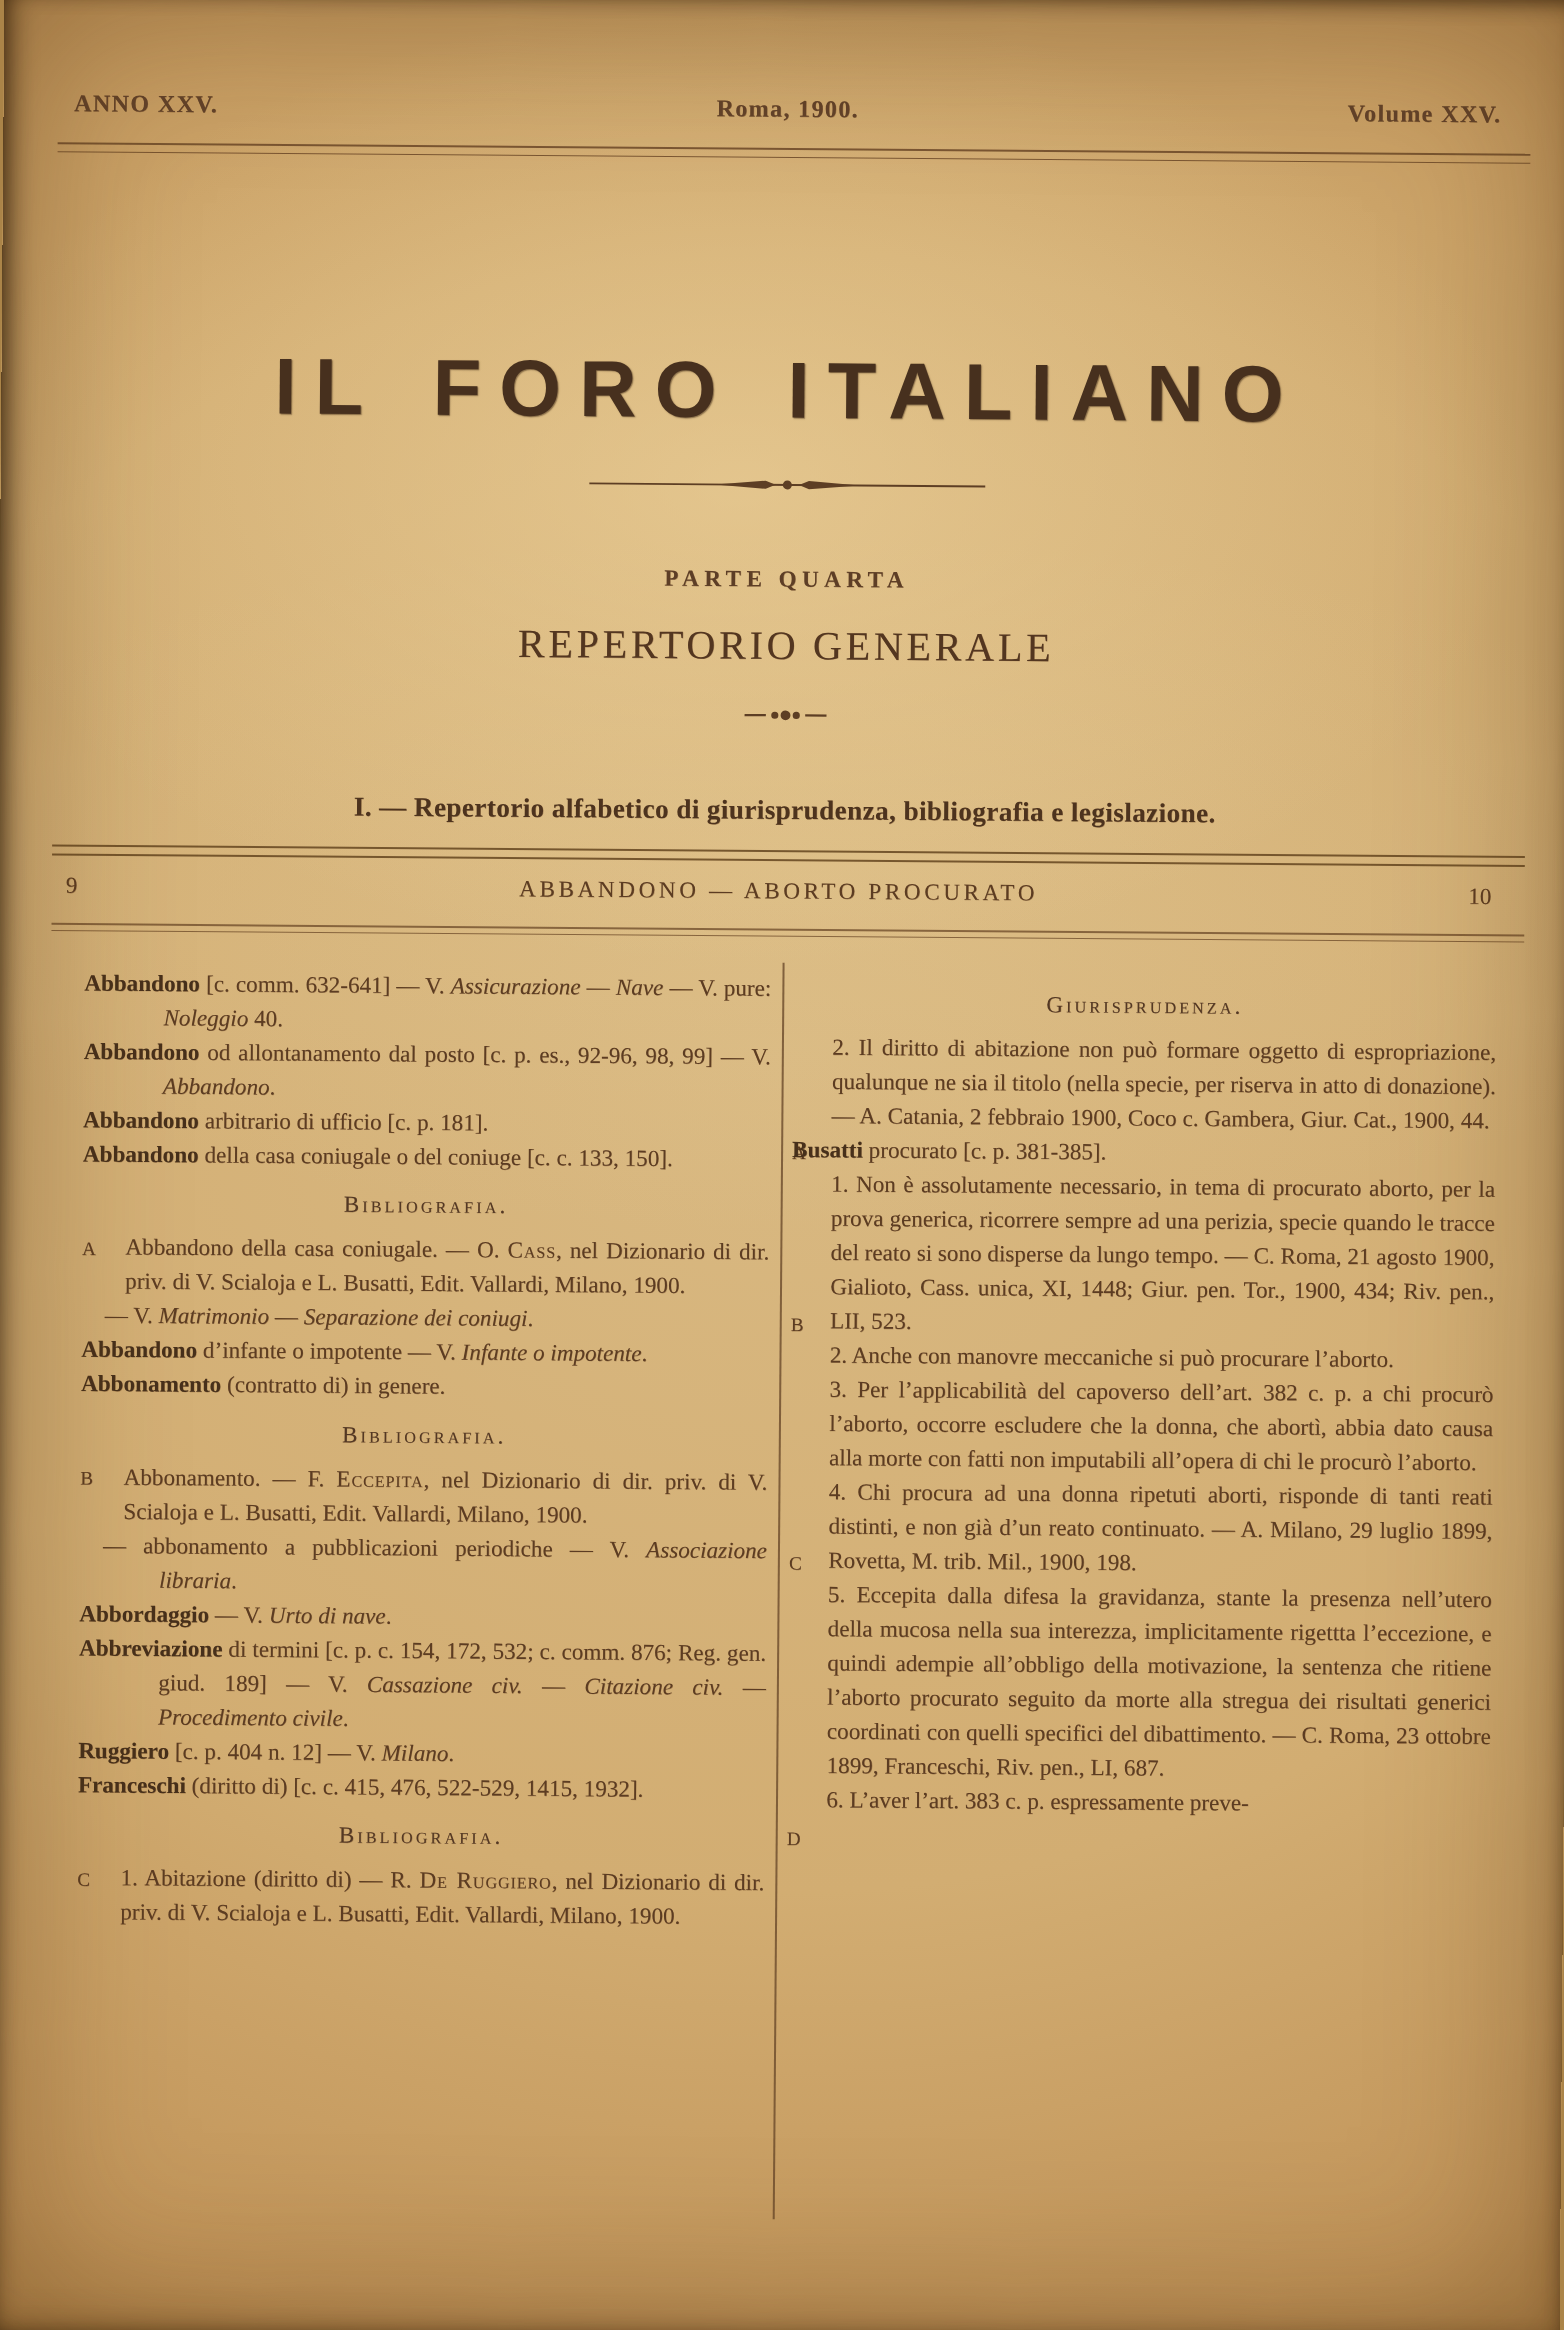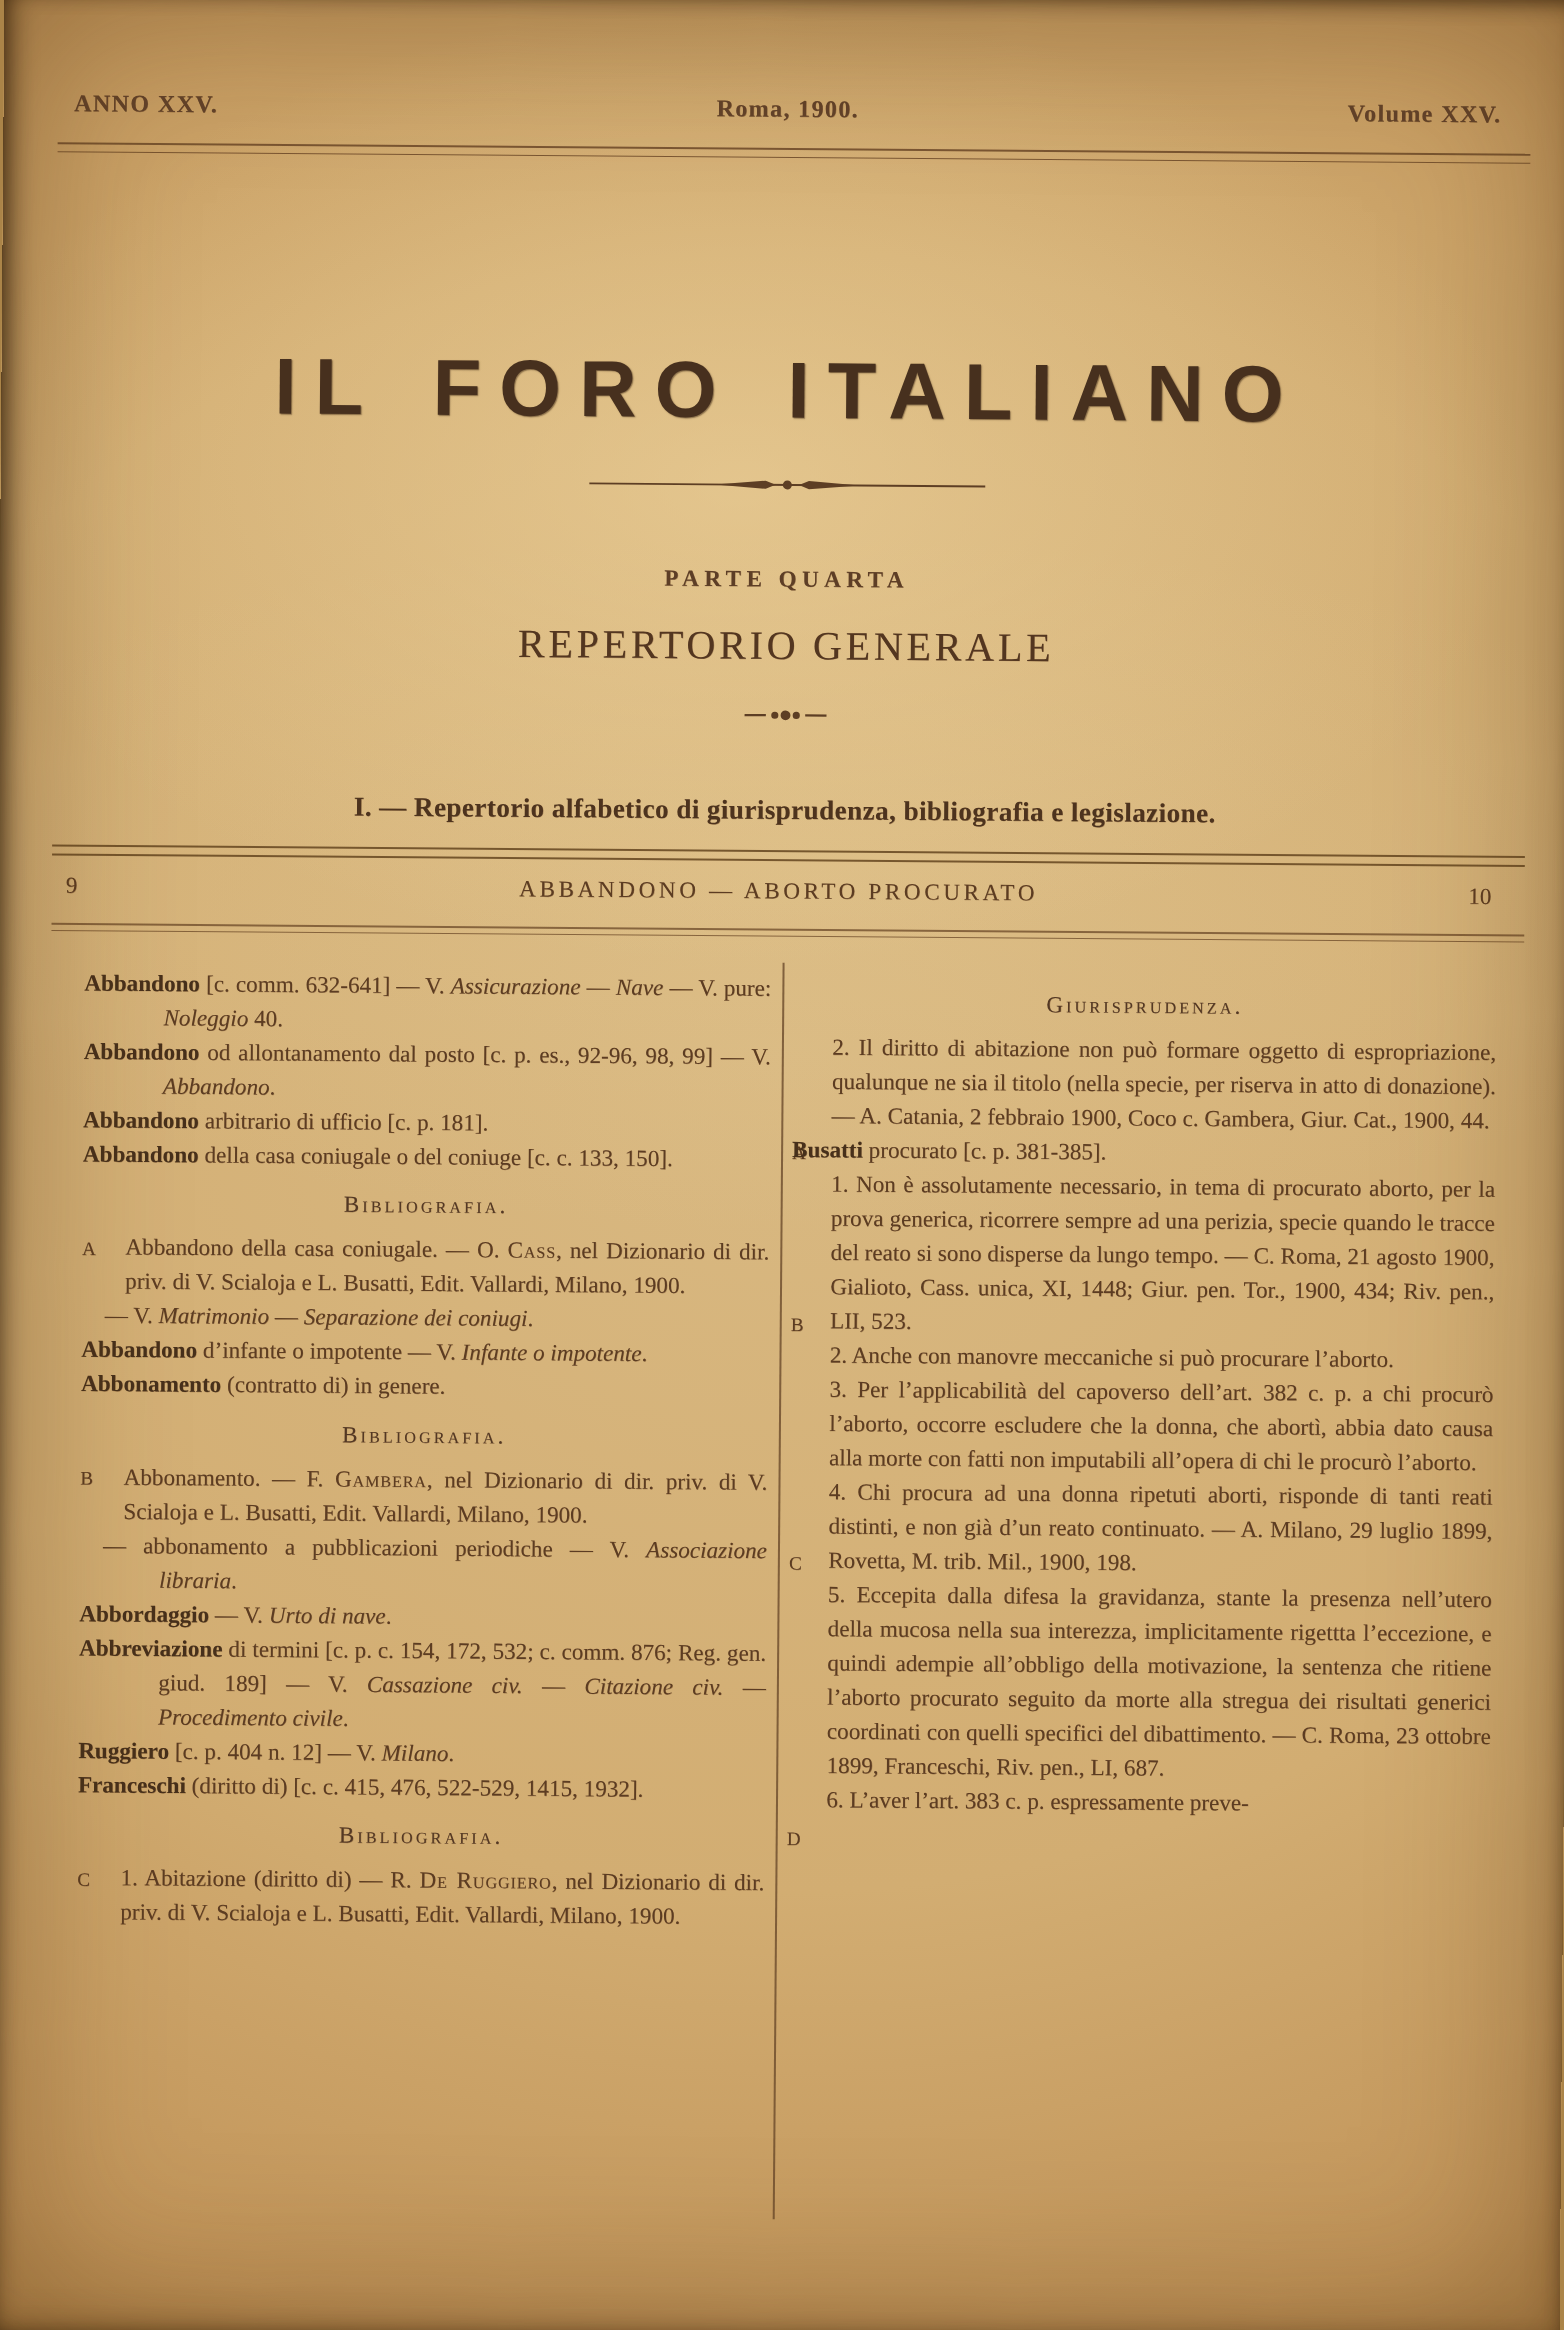--- a/index.html
+++ b/index.html
@@ -149,21 +149,21 @@
       <div class="block entry"><span><b>Abbandono</b> [c. comm. 632-641] — V. <i>Assicurazione</i> — <i>Nave</i> — V. pure: <i>Noleggio</i> 40.</span></div>
       <div class="block entry"><span><b>Abbandono</b> od allontanamento dal posto [c. p. es., 92-96, 98, 99] — V. <i>Abbandono</i>.</span></div>
       <div class="block entry"><span><b>Abbandono</b> arbitrario di ufficio [c. p. 181].</span></div>
       <div class="block entry"><span><b>Abbandono</b> della casa coniugale o del coniuge [c. c. 133, 150].</span></div>
       <div class="block heading"><span>Bibliografia.</span></div>
       <div class="block bib"><span class="margin-letter" style="top: 1.8px;">A</span><span>Abbandono della casa coniugale. — O. <span class="sc">Cass</span>, nel Dizionario di dir. priv. di V. Scialoja e L. Busatti, Edit. Vallardi, Milano, 1900.</span></div>
       <div class="block cont"><span>— V. <i>Matrimonio</i> — <i>Separazione dei coniugi</i>.</span></div>
       <div class="block entry"><span><b>Abbandono</b> d’infante o impotente — V. <i>Infante o impotente</i>.</span></div>
       <div class="block entry"><span><b>Abbonamento</b> (contratto di) in genere.</span></div>
       <div class="block heading"><span>Bibliografia.</span></div>
-      <div class="block bib"><span class="margin-letter" style="top: 1.8px;">B</span><span>Abbonamento. — F. <span class="sc">Gambera</span>, nel Dizionario di dir. priv. di V. Scialoja e L. Busatti, Edit. Vallardi, Milano, 1900.</span></div>
+      <div class="block bib"><span class="margin-letter" style="top: 1.8px;">B</span><span>Abbonamento. — F. <span class="sc">Eccepita</span>, nel Dizionario di dir. priv. di V. Scialoja e L. Busatti, Edit. Vallardi, Milano, 1900.</span></div>
       <div class="block cont"><span>— abbonamento a pubblicazioni periodiche — V. <i>Associazione libraria</i>.</span></div>
       <div class="block entry"><span><b>Abbordaggio</b> — V. <i>Urto di nave</i>.</span></div>
       <div class="block entry"><span><b>Abbreviazione</b> di termini [c. p. c. 154, 172, 532; c. comm. 876; Reg. gen. giud. 189] — V. <i>Cassazione civ.</i> — <i>Citazione civ.</i> — <i>Procedimento civile</i>.</span></div>
       <div class="block entry"><span><b>Ruggiero</b> [c. p. 404 n. 12] — V. <i>Milano</i>.</span></div>
       <div class="block entry"><span><b>Franceschi</b> (diritto di) [c. c. 415, 476, 522-529, 1415, 1932].</span></div>
       <div class="block heading"><span>Bibliografia.</span></div>
       <div class="block bib"><span class="margin-letter" style="top: 1.8px;">C</span><span>1. Abitazione (diritto di) — R. <span class="sc">De Ruggiero</span>, nel Dizionario di dir. priv. di V. Scialoja e L. Busatti, Edit. Vallardi, Milano, 1900.</span></div>
     </div>
   <div class="col" id="colR">
       <div class="block heading"><span>Giurisprudenza.</span></div>

